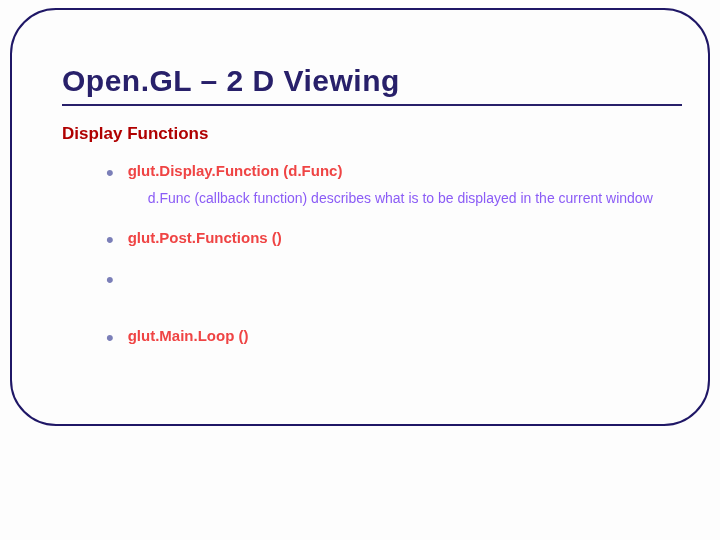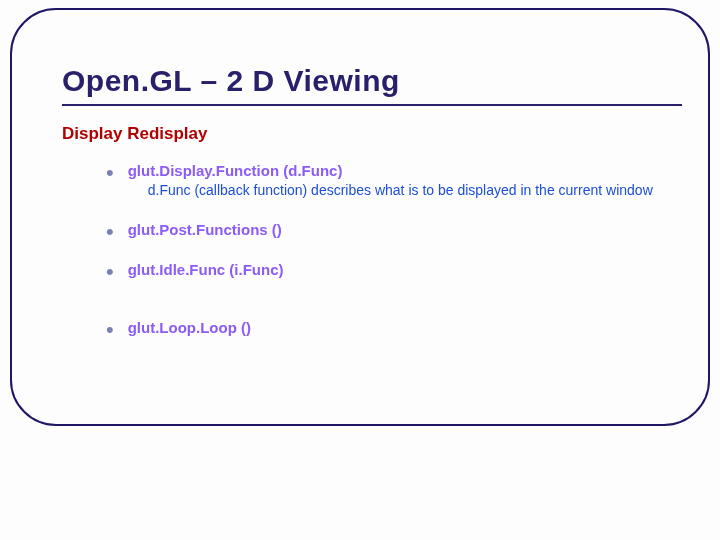--- a/index.html
+++ b/index.html
@@ -72,47 +72,47 @@
     margin-right: 14px;
     margin-top: 4px;
     user-select: none;
   }
   .bullet-body {
     flex: 1;
   }
   .func-name {
     font-weight: 700;
     font-size: 15px;
-    color: #8b5cf6;
+    color: #ef4444;
   }
   .func-desc {
     font-size: 14px;
-    color: #1d4ed8;
-    margin-top: 2px;
+    color: #8b5cf6;
+    margin-top: 10px;
     margin-left: 20px;
     line-height: 1.3;
   }
   .spacer-large {
     height: 18px;
   }
 </style>
 </head>
 <body>
 
 <div class="slide-frame">
   <div class="rounded-border"></div>
 
   <div class="content">
 
     <div class="title-row">
       <div class="title">Open.GL – 2 D Viewing</div>
     </div>
     <div class="title-underline"></div>
 
-    <div class="section-label">Display Redisplay</div>
+    <div class="section-label">Display Functions</div>
 
     <div class="bullets">
 
       <div class="bullet-item">
         <div class="bullet-dot">•</div>
         <div class="bullet-body">
           <div class="func-name">glut.Display.Function (d.Func)</div>
           <div class="func-desc">d.Func (callback function) describes what is to be displayed in the current window</div>
         </div>
       </div>
@@ -120,28 +120,27 @@
       <div class="bullet-item">
         <div class="bullet-dot">•</div>
         <div class="bullet-body">
           <div class="func-name">glut.Post.Functions ()</div>
         </div>
       </div>
 
       <div class="bullet-item">
         <div class="bullet-dot">•</div>
         <div class="bullet-body">
-          <div class="func-name">glut.Idle.Func (i.Func)</div>
         </div>
       </div>
 
       <div class="spacer-large"></div>
 
       <div class="bullet-item">
         <div class="bullet-dot">•</div>
         <div class="bullet-body">
-          <div class="func-name">glut.Loop.Loop ()</div>
+          <div class="func-name">glut.Main.Loop ()</div>
         </div>
       </div>
 
     </div>
   </div>
 </div>
 
 </body></html>

